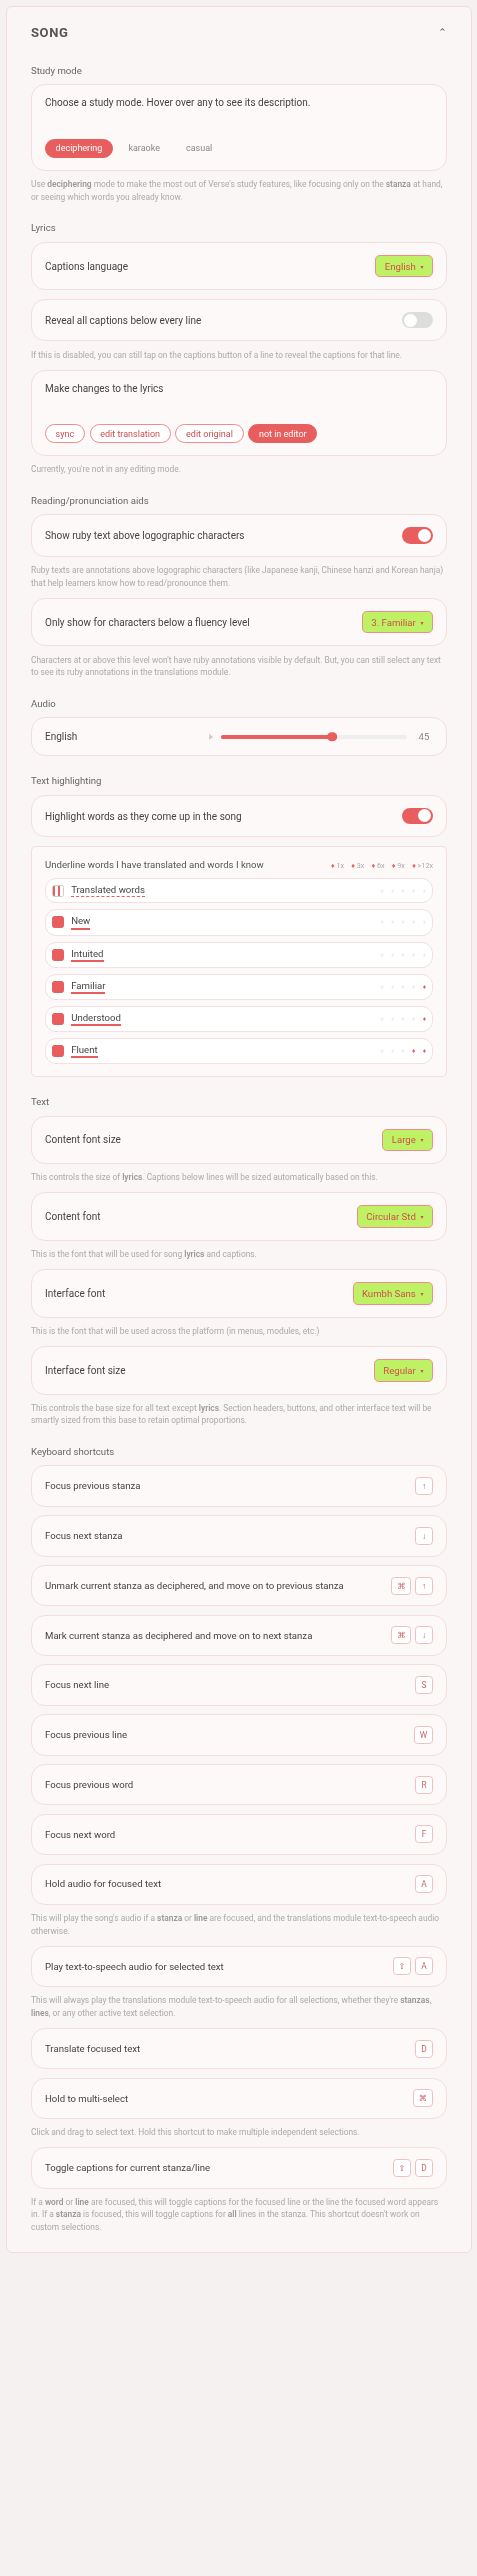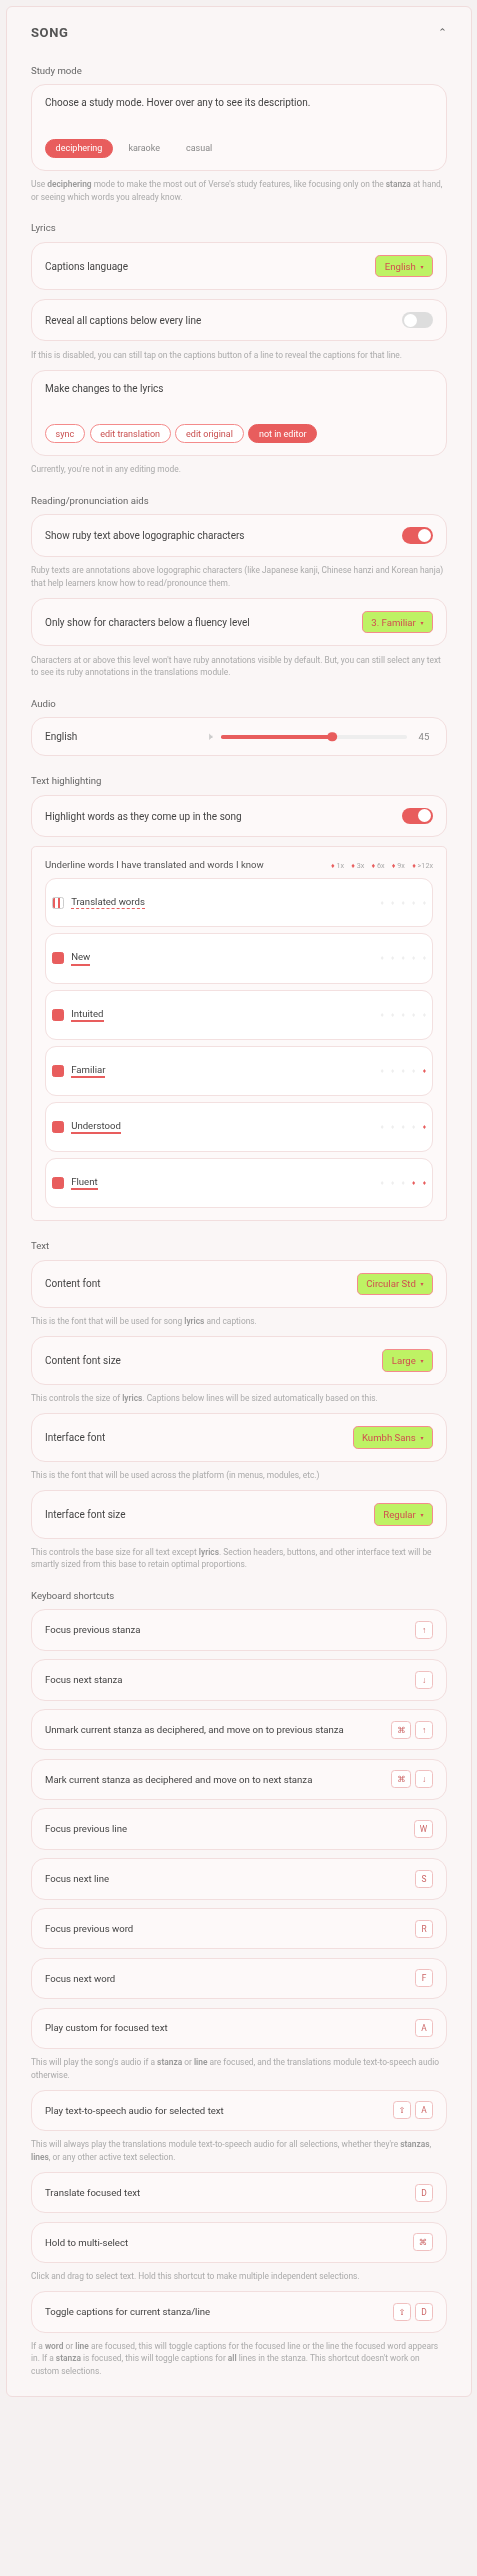--- a/index.html
+++ b/index.html
@@ -31,21 +31,21 @@
 .slider .fill{position:absolute;left:0;top:0;bottom:0;background:#e85d5d;border-radius:1.8px;width:60%}
 .slider .knob{position:absolute;top:50%;left:60%;transform:translate(-50%,-50%);width:9.6px;height:9.6px;background:#e85d5d;border-radius:50%}
 .vol-val{font-size:9.6px;color:#888;min-width:18px;text-align:center}
 .legend-card{background:#fdf9f9;border:0.6px solid #f2dede;border-radius:4.8px;padding:12px 13px}
 .legend-header{display:flex;justify-content:space-between;align-items:end;margin-bottom:8.4px}
 .legend-title{font-size:9.6px;color:#555}
 .drops{display:flex;gap:7.2px;align-items:center}
 .drop-item{display:flex;align-items:center;gap:1.8px;font-size:7.2px;color:#aaa}
 .drop-ico{color:#e85d5d}
 .word-rows{display:flex;flex-direction:column;gap:6px}
-.word-row{display:flex;align-items:center;justify-content:space-between;padding:17px 6px;border:0.6px solid #f3e0e0;border-radius:11px;background:#fff}
+.word-row{display:flex;align-items:center;justify-content:space-between;padding:5px 6px;border:0.6px solid #f3e0e0;border-radius:11px;background:#fff}
 .word-left{display:flex;align-items:center;gap:7.2px}
 .chk{width:12px;height:12px;border:1.2px solid #e88;border-radius:2.4px;background:#fff;cursor:pointer}
 .chk.checked{background:#e85d5d;border-color:#e85d5d;position:relative}
 .chk.dash{background:repeating-linear-gradient(90deg,#e85d5d 0 2.4px,#fff 2.4px 4.8px);border-color:#ccc}
 .word-name{font-size:9.6px;color:#444}
 .word-under{border-bottom:2.4px solid #e85d5d;padding-bottom:1.2px}
 .word-under.dashed{border-bottom-style:dashed;border-bottom-width:1.8px}
 .word-drops{display:flex;gap:7.2px}
 .word-drops .d{font-size:6.6px;color:#e85d5d}
 .word-drops .d.off{color:#eee}
@@ -264,37 +264,37 @@
           </div>
       </div>
     </div>
   </div>
 
   <div class="sec">
     <div class="sec-title">Text</div>
     <div class="stack" id="text-settings">
         <div>
           <div class="card">
+            <div class="card-label">Content font size</div>
+            <div class="select">
+              <span>Large</span>
+              <span class="tri">▾</span>
+            </div>
+          </div>
+          <div class="note">This controls the size of <b>lyrics</b>. Captions below lines will be sized automatically based on this.</div>
+        </div>
+        <div>
+          <div class="card">
             <div class="card-label">Content font</div>
             <div class="select">
               <span>Circular Std</span>
               <span class="tri">▾</span>
             </div>
           </div>
           <div class="note">This is the font that will be used for song <b>lyrics</b> and captions.</div>
-        </div>
-        <div>
-          <div class="card">
-            <div class="card-label">Content font size</div>
-            <div class="select">
-              <span>Large</span>
-              <span class="tri">▾</span>
-            </div>
-          </div>
-          <div class="note">This controls the size of <b>lyrics</b>. Captions below lines will be sized automatically based on this.</div>
         </div>
         <div>
           <div class="card">
             <div class="card-label">Interface font</div>
             <div class="select">
               <span>Kumbh Sans</span>
               <span class="tri">▾</span>
             </div>
           </div>
           <div class="note">This is the font that will be used across the platform (in menus, modules, etc.)</div>
@@ -344,53 +344,53 @@
           <div class="kbd-card">
             <div class="kbd-label">Mark current stanza as deciphered and move on to next stanza</div>
             <div class="key-combo">
               <span class="key">⌘</span>
               <span class="key">↓</span>
             </div>
           </div>
         </div>
         <div>
           <div class="kbd-card">
+            <div class="kbd-label">Focus next line</div>
+            <div class="key-combo">
+              <span class="key">S</span>
+            </div>
+          </div>
+        </div>
+        <div>
+          <div class="kbd-card">
             <div class="kbd-label">Focus previous line</div>
             <div class="key-combo">
               <span class="key">W</span>
             </div>
           </div>
         </div>
         <div>
           <div class="kbd-card">
-            <div class="kbd-label">Focus next line</div>
-            <div class="key-combo">
-              <span class="key">S</span>
-            </div>
-          </div>
-        </div>
-        <div>
-          <div class="kbd-card">
             <div class="kbd-label">Focus previous word</div>
             <div class="key-combo">
               <span class="key">R</span>
             </div>
           </div>
         </div>
         <div>
           <div class="kbd-card">
             <div class="kbd-label">Focus next word</div>
             <div class="key-combo">
               <span class="key">F</span>
             </div>
           </div>
         </div>
         <div>
           <div class="kbd-card">
-            <div class="kbd-label">Play custom for focused text</div>
+            <div class="kbd-label">Hold audio for focused text</div>
             <div class="key-combo">
               <span class="key">A</span>
             </div>
           </div>
           <div class="note">This will play the song's audio if a <b>stanza</b> or <b>line</b> are focused, and the translations module text-to-speech audio otherwise.</div>
         </div>
         <div>
           <div class="kbd-card">
             <div class="kbd-label">Play text-to-speech audio for selected text</div>
             <div class="key-combo">

